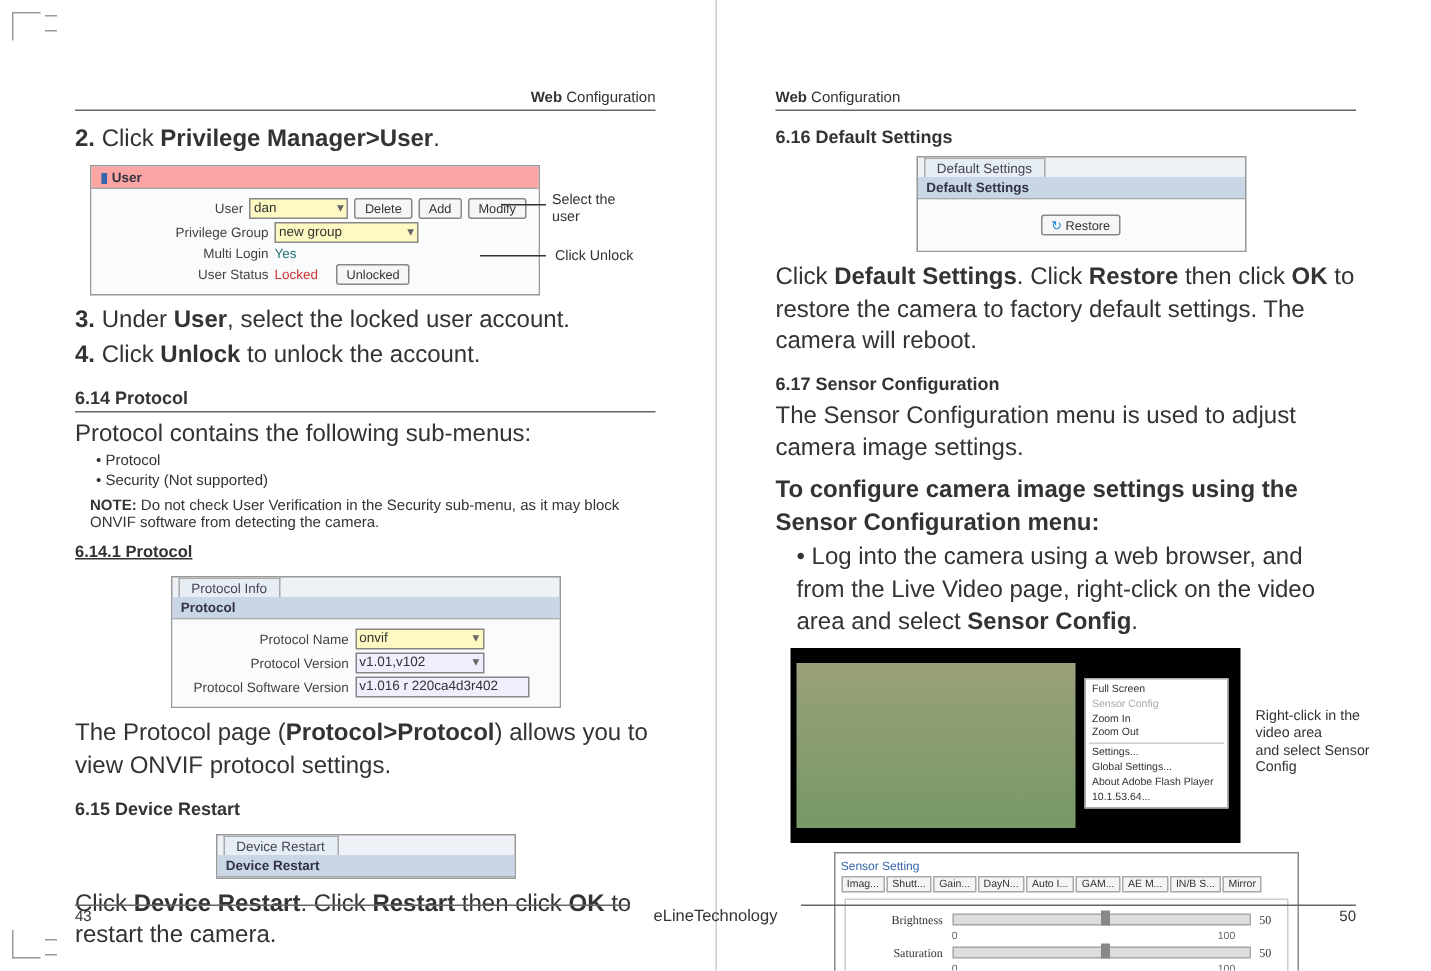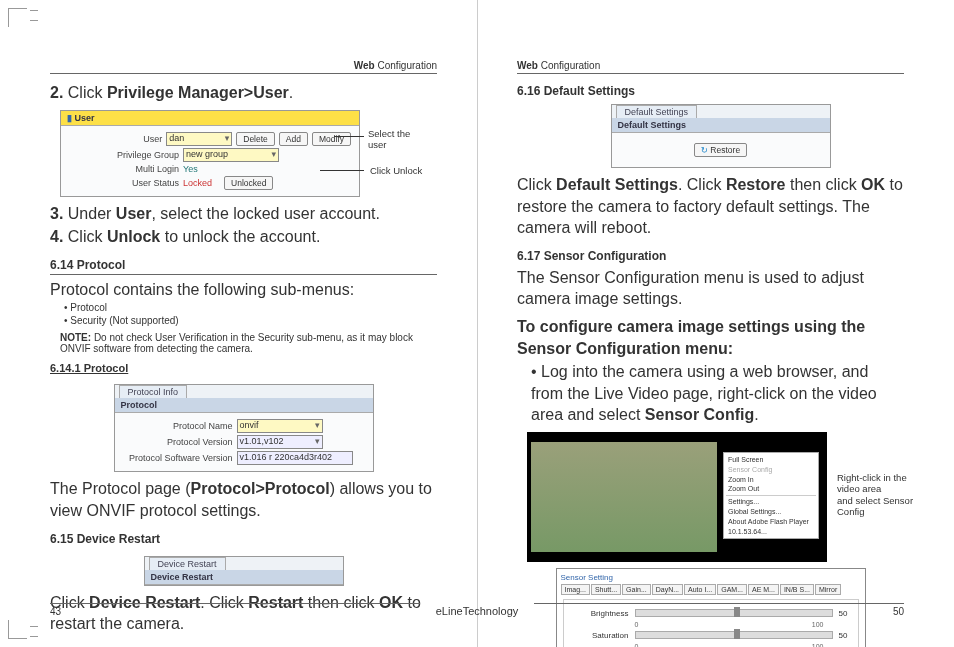--- a/index.html
+++ b/index.html
@@ -11,21 +11,21 @@
   .page-header .web{font-weight:bold;}
   .h2{font-size:12px;font-weight:bold;margin:10px 0 4px;}
   .h3{font-size:11px;font-weight:bold;margin:8px 0 4px;text-decoration:underline;}
   .bold{font-weight:bold;}
   .note-box{margin:6px 0 6px 10px;font-size:10px;}
   .bullet{margin:2px 0 2px 14px;font-size:10px;}
   .bullet::before{content:"• ";}
   .step{margin:2px 0;font-size:10.5px;}
   .body{font-size:16px;line-height:1.35;}
   .panel{border:1px solid #999;background:#eef2f6;font-size:9px;margin:6px auto;box-sizing:border-box;}
-  .panel-h{background:#fde047;border-bottom:1px solid #aaa;padding:2px 6px;font-weight:bold;color:#334;}
+  .panel-h{background:#fca5a5;border-bottom:1px solid #aaa;padding:2px 6px;font-weight:bold;color:#334;}
   .panel-tab{display:inline-block;background:#e6edf5;border:1px solid #aaa;border-bottom:none;padding:1px 8px;font-size:9px;margin-left:4px;color:#445;}
   .panel-body{background:#fafbfc;padding:4px 8px;}
   .row{display:flex;align-items:center;gap:4px;margin:2px 0;}
   .lbl{width:110px;text-align:right;font-size:9px;color:#444;}
   .inp{border:1px solid #888;background:#fef9c3;height:12px;min-width:60px;font-size:9px;padding:0 2px;display:inline-block;}
   .inp.sel::after{content:"▾";float:right;color:#666;}
   .btn{border:1px solid #888;background:#f6f6f6;font-size:8.5px;padding:1px 6px;display:inline-block;border-radius:2px;}
   .locked{color:#c33;}
   .callout{position:absolute;font-size:9.5px;color:#333;line-height:1.2;}
   .callout-line{position:absolute;border-top:1px solid #333;}
@@ -35,21 +35,21 @@
   .default-panel{width:220px;}
   .flex-c{display:flex;justify-content:center;}
   .img-video{width:300px;height:130px;background:#000;margin:6px auto;position:relative;}
   .img-video .scene{position:absolute;left:4px;top:10px;right:110px;bottom:10px;background:linear-gradient(#9aa07a,#796);}
   .img-video .frame{position:absolute;right:15px;top:22px;width:70px;height:60px;background:#cbb89a;border:4px solid #5a4a3a;}
   .ctx-menu{position:absolute;right:8px;top:20px;width:90px;background:#fff;border:1px solid #aaa;font-size:7px;line-height:1.4;padding:2px;}
   .ctx-menu div{padding:0 2px;}
   .sensor-dialog{width:300px;border:1px solid #888;background:#fff;margin:4px auto;padding:4px;font-size:8px;}
   .tabs{display:flex;gap:1px;margin-bottom:4px;}
   .tabs span{border:1px solid #aaa;padding:1px 3px;font-size:7px;background:#f4f4f4;}
-  .slider-row{display:flex;align-items:center;gap:6px;margin:3px 0;font-size:8px;}
+  .slider-row{display:flex;align-items:center;gap:6px;margin:3px 0;font-size:8px;font-family:Liberation Serif, serif;}
   .slider-row .sl-lbl{width:55px;text-align:right;}
   .slider{flex:1;height:6px;background:#ddd;position:relative;border:1px solid #aaa;}
   .slider .thumb{position:absolute;top:-3px;width:6px;height:10px;background:#888;}
   .slider-scale{display:flex;justify-content:space-between;font-size:7px;color:#666;margin-left:61px;margin-right:24px;}
   .dialog-btns{display:flex;justify-content:space-between;margin-top:6px;}
   .footer{position:absolute;bottom:30px;font-size:10px;}
   .footer.l{left:50px;}
   .footer.r{right:50px;}
   .brand{position:absolute;bottom:30px;left:50%;transform:translateX(-50%);font-size:11px;}
   .crop{position:absolute;width:18px;height:18px;}

